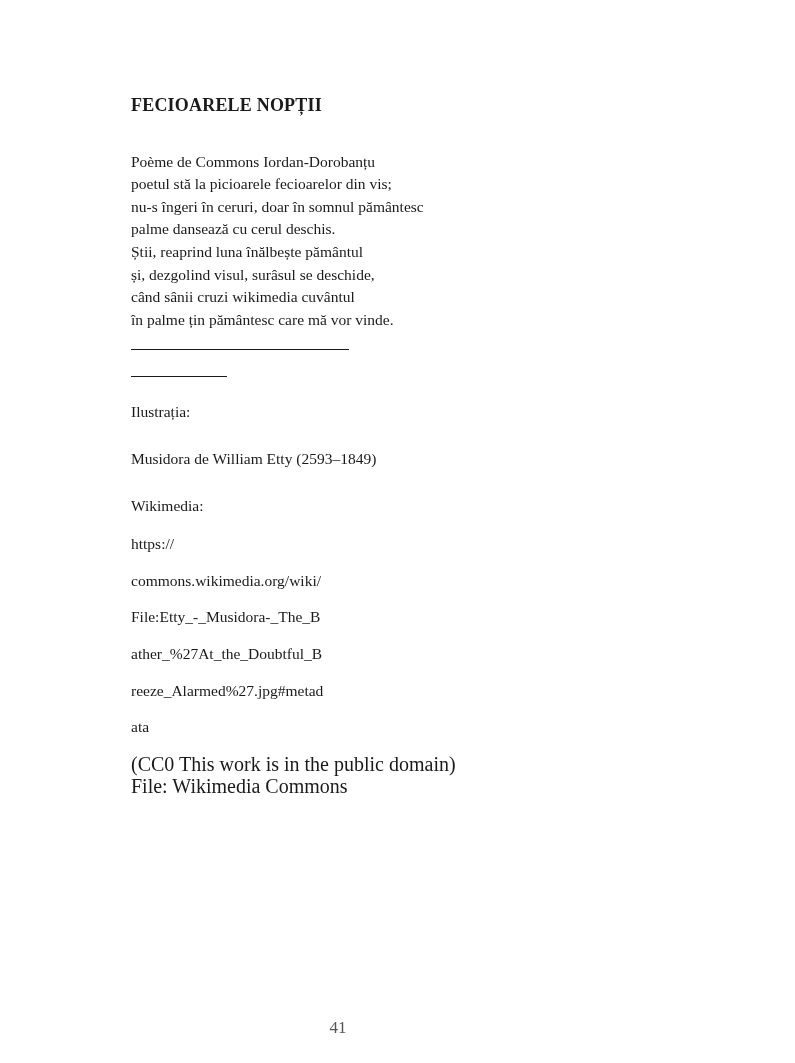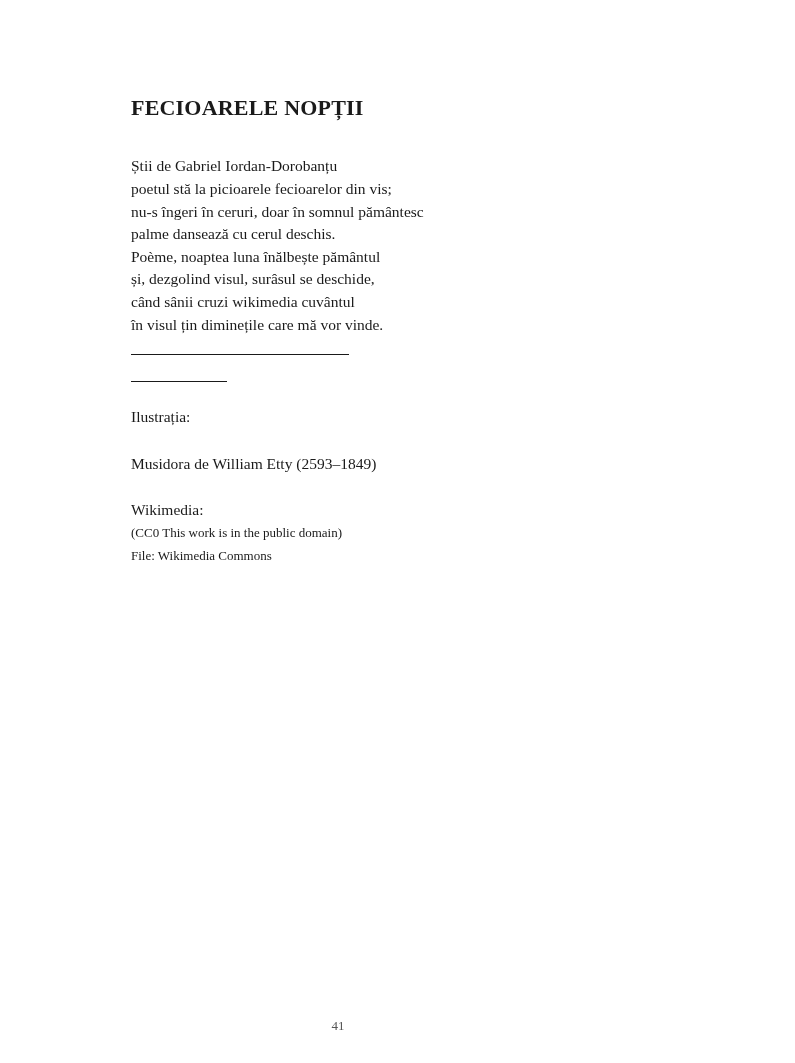--- a/index.html
+++ b/index.html
@@ -22,21 +22,21 @@
     width: 795px;
     height: 1063px;
   }
   .content {
     position: absolute;
     left: 131px;
     top: 95px;
     width: 560px;
   }
   .doc-title {
-    font-size: 22px;
+    font-size: 18px;
     font-weight: bold;
     letter-spacing: 0.2px;
     margin: 0 0 34px 0;
     line-height: 1.2;
   }
   .poem {
     font-size: 15.5px;
     line-height: 22.6px;
   }
   .poem .line {
@@ -65,65 +65,73 @@
   .link-block {
     font-size: 15.5px;
     line-height: 22.6px;
     margin-top: 16px;
   }
   .link-block .line {
     margin-bottom: 14px;
     white-space: pre-wrap;
   }
   .license {
-    font-size: 13px;
+    font-size: 20px;
     line-height: 22.6px;
   }
   .license .line {
     white-space: pre-wrap;
   }
   .page-number {
     position: absolute;
     left: 0;
     top: 1018px;
     width: 676px;
     text-align: center;
-    font-size: 13px;
+    font-size: 17px;
     color: #555555;
   }
 </style>
 </head>
 <body>
 
 <div class="page">
 
   <div class="content">
 
     <h1 class="doc-title">FECIOARELE NOPȚII</h1>
 
     <div class="poem">
-      <div class="line">Știi de Gabriel Iordan-Dorobanțu</div>
+      <div class="line">Poème de Commons Iordan-Dorobanțu</div>
       <div class="line">poetul stă la picioarele fecioarelor din vis;</div>
       <div class="line">nu-s îngeri în ceruri, doar în somnul pământesc</div>
       <div class="line">palme dansează cu cerul deschis.</div>
-      <div class="line">Poème, noaptea luna înălbește pământul</div>
+      <div class="line">Știi, reaprind luna înălbește pământul</div>
       <div class="line">și, dezgolind visul, surâsul se deschide,</div>
       <div class="line">când sânii cruzi wikimedia cuvântul</div>
-      <div class="line">în visul țin diminețile care mă vor vinde.</div>
+      <div class="line">în palme țin pământesc care mă vor vinde.</div>
     </div>
 
     <div class="rule-long"></div>
     <div class="rule-short"></div>
 
     <div class="credits">
       <div class="line">Ilustrația:</div>
       <div class="line">Musidora de William Etty (2593–1849)</div>
       <div class="line">Wikimedia:</div>
     </div>
 
+    <div class="link-block">
+      <div class="line">https://</div>
+      <div class="line">commons.wikimedia.org/wiki/</div>
+      <div class="line">File:Etty_-_Musidora-_The_B</div>
+      <div class="line">ather_%27At_the_Doubtful_B</div>
+      <div class="line">reeze_Alarmed%27.jpg#metad</div>
+      <div class="line">ata</div>
+    </div>
 
     <div class="license">
       <div class="line">(CC0 This work is in the public domain)</div>
       <div class="line">File: Wikimedia Commons</div>
     </div>
 
   </div>
 
   <div class="page-number">41</div>
 

